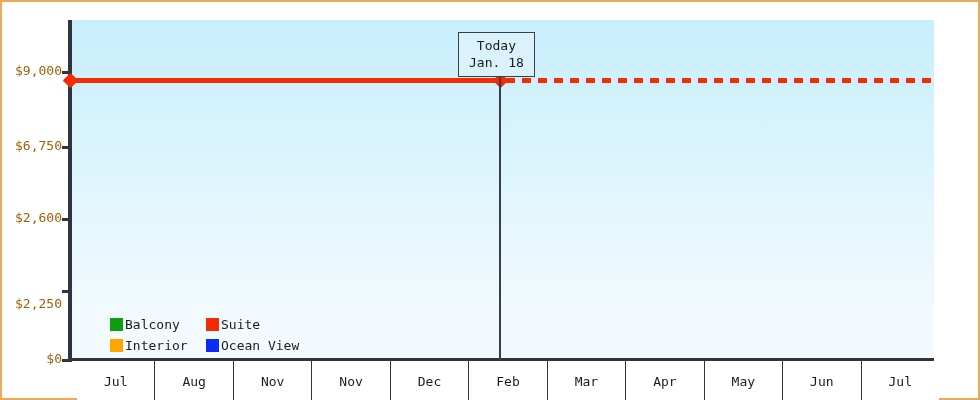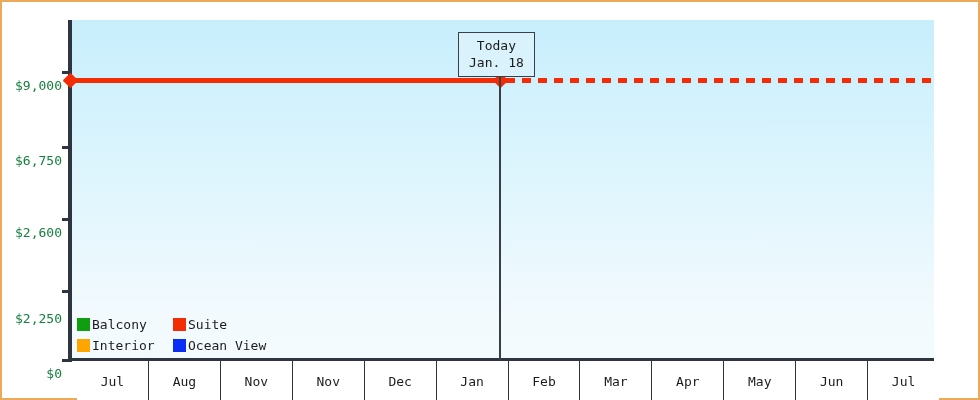--- a/index.html
+++ b/index.html
@@ -57,24 +57,23 @@
     width: 10px;
     height: 3px;
     background: #2e3440;
   }
   .y-label {
     position: absolute;
     right: 0;
     width: 58px;
     text-align: right;
     font-size: 13px;
-    color: #15803d;
+    color: #a16207;
     line-height: 1;
     white-space: nowrap;
-    margin-top: 15px;
   }
   .y-label-wrap {
     position: absolute;
     left: 0;
     width: 60px;
     height: 14px;
   }
   
   .series-line-solid {
     position: absolute;
@@ -109,21 +108,21 @@
     padding: 4px 10px 5px 10px;
     font-size: 13px;
     color: #1c1c1c;
     line-height: 17px;
     text-align: center;
     white-space: nowrap;
   }
   
   #legend {
     position: absolute;
-    left: 75px;
+    left: 108px;
     top: 312px;
     display: grid;
     grid-template-columns: 96px auto;
     grid-auto-rows: 21px;
     align-items: center;
     column-gap: 0px;
   }
   .legend-entry {
     display: flex;
     align-items: center;
@@ -231,21 +230,20 @@
       <span class="legend-label">Ocean View</span>
     </div>
   </div>
 
   <div id="month-row">
     <div class="month-cell">Jul</div>
     <div class="month-cell">Aug</div>
     <div class="month-cell">Nov</div>
     <div class="month-cell">Nov</div>
     <div class="month-cell">Dec</div>
-    <div class="month-cell">Jan</div>
     <div class="month-cell">Feb</div>
     <div class="month-cell">Mar</div>
     <div class="month-cell">Apr</div>
     <div class="month-cell">May</div>
     <div class="month-cell">Jun</div>
     <div class="month-cell">Jul</div>
   </div>
 
 </div>
 

